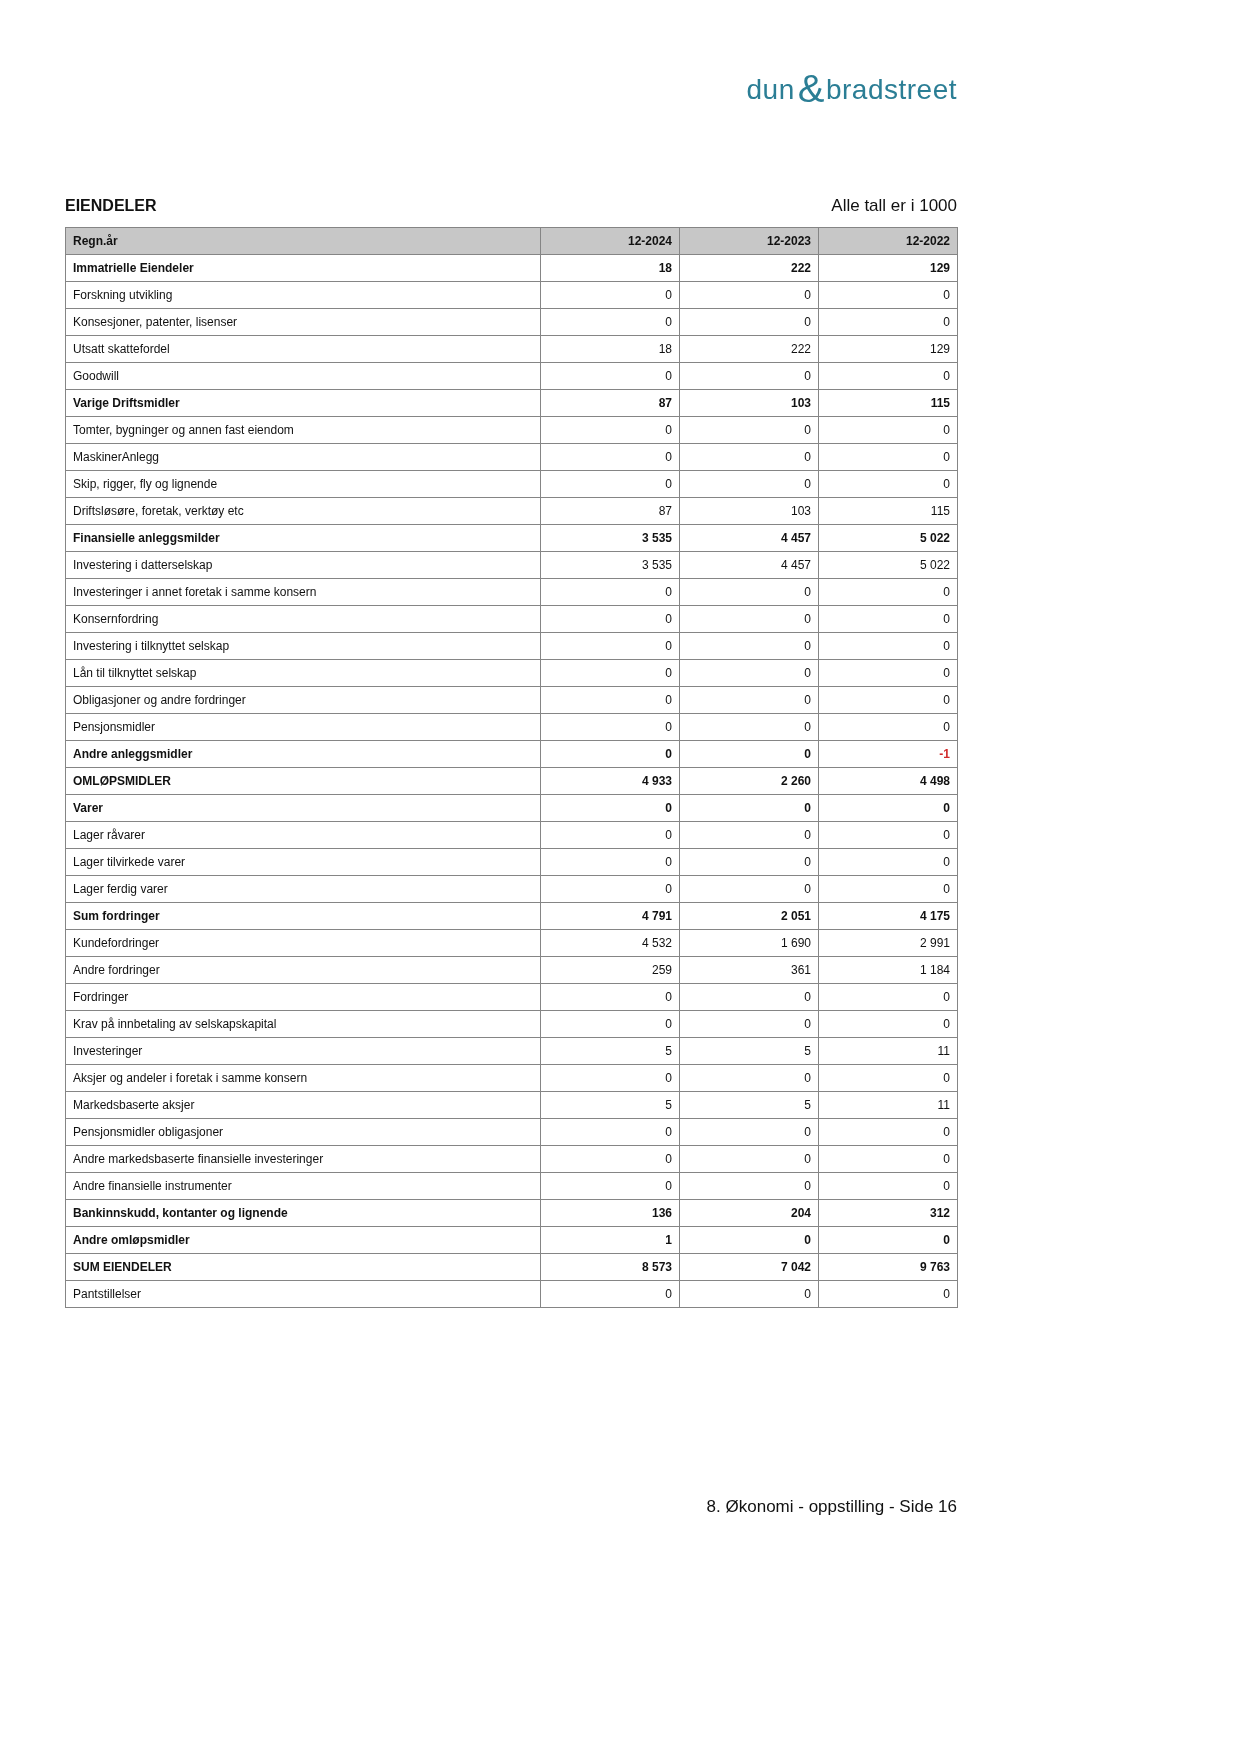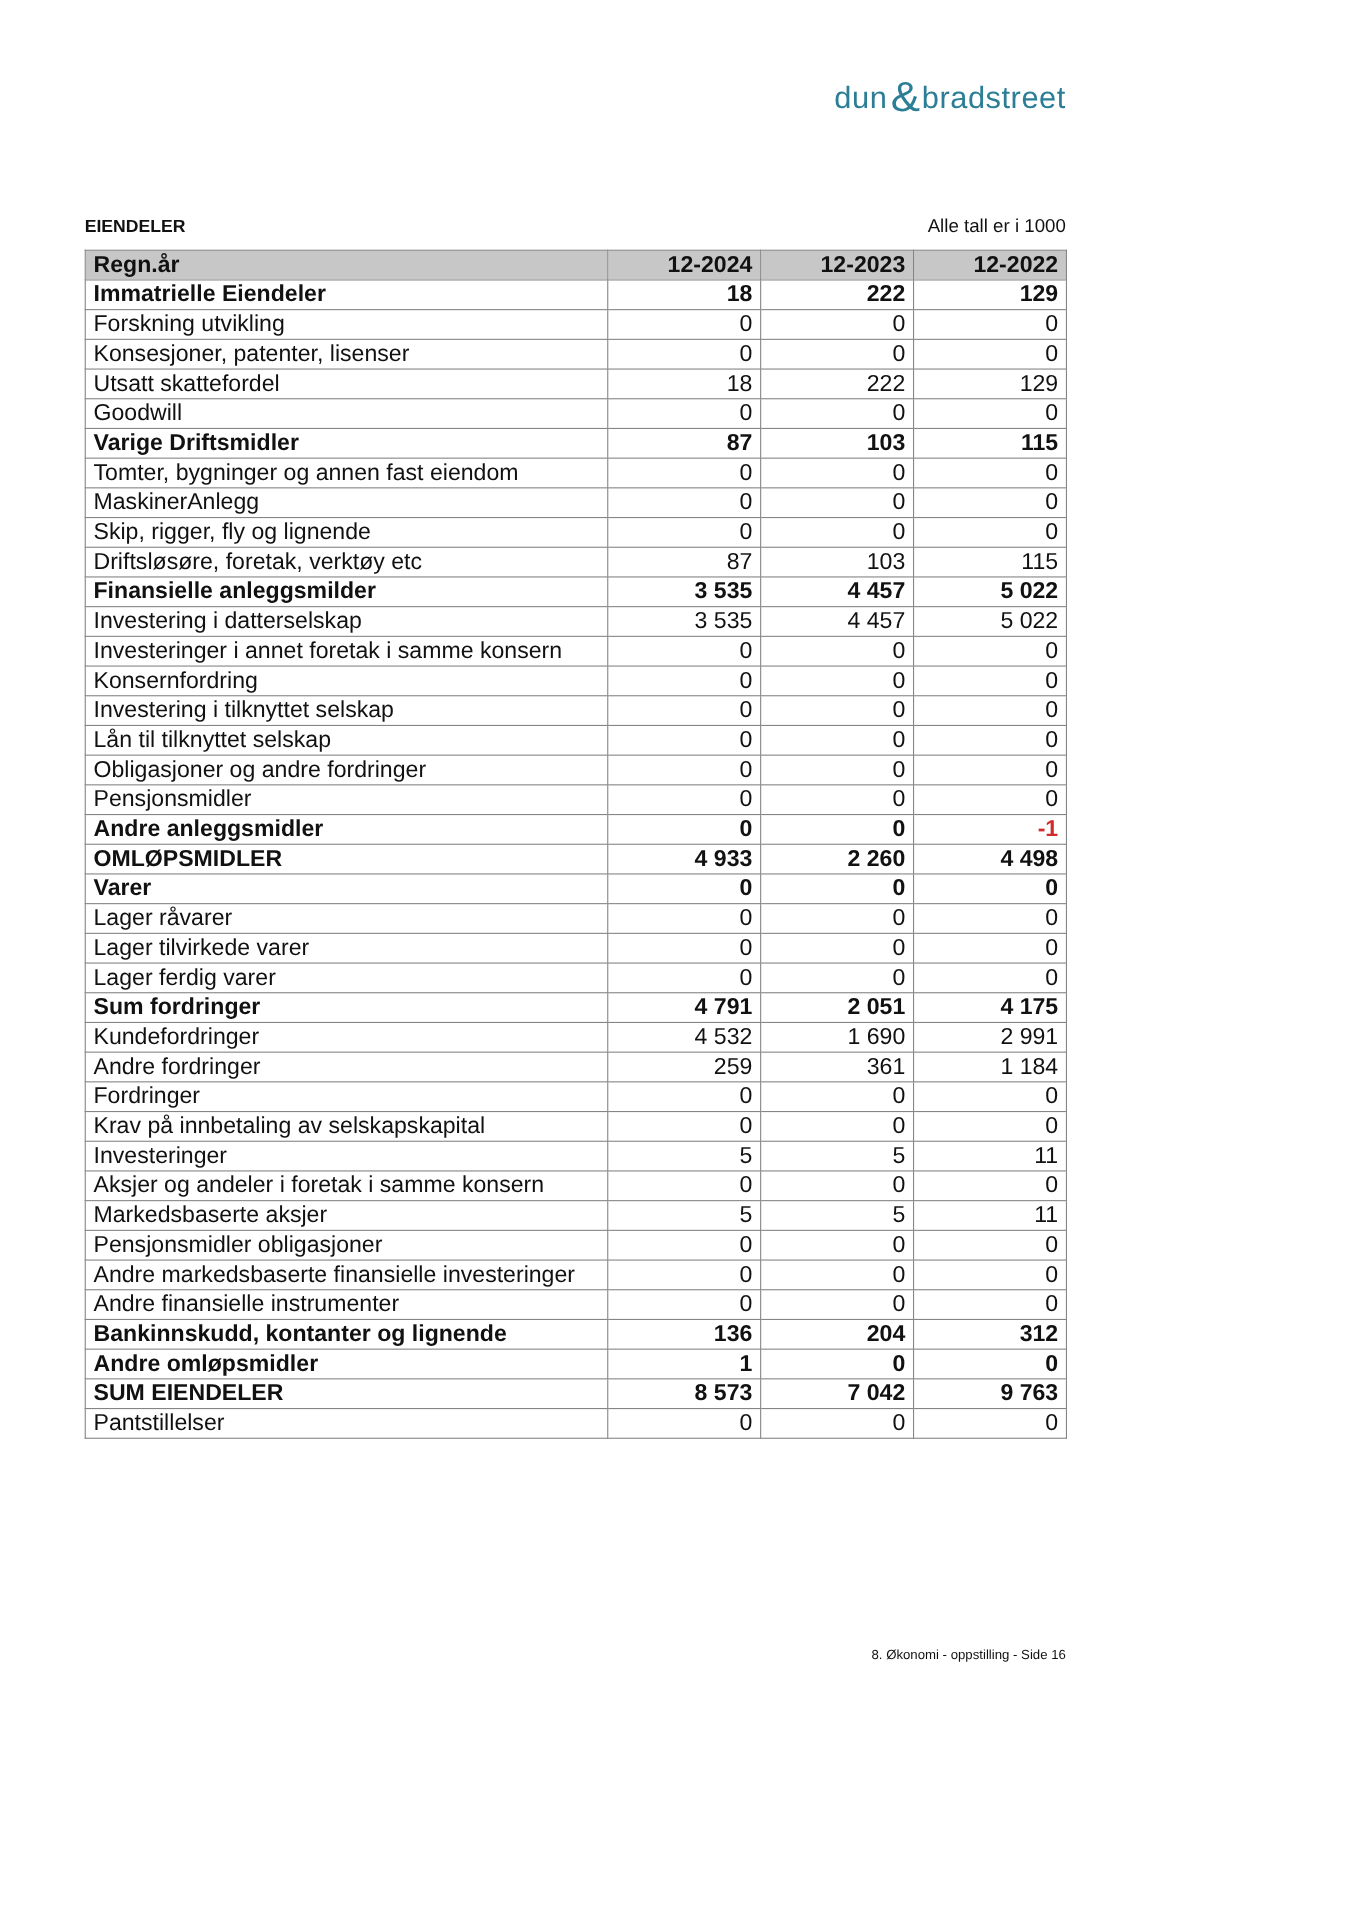--- a/index.html
+++ b/index.html
@@ -13,21 +13,21 @@
   html, body { background: #ffffff; }
   body {
     width: 1241px;
     height: 1754px;
     position: relative;
     font-family: "Liberation Sans", sans-serif;
     color: var(--ink);
   }
   .content {
     position: absolute;
-    left: 77px;
+    left: 65px;
     top: 0;
     width: 892px;
     height: 1326px;
   }
   
   .logo {
     position: absolute;
     top: 68px;
     right: 0;
     text-align: right;
@@ -58,21 +58,21 @@
   .section-title { font-size: 16px; font-weight: bold; }
   .units-note { font-size: 17px; font-weight: normal; }
   
   table.fin {
     position: absolute;
     top: 227px;
     left: 0;
     width: 892px;
     border-collapse: collapse;
     table-layout: fixed;
-    font-size: 21px;
+    font-size: 12px;
     border-radius: 11px;
   }
   table.fin col.c-label { width: 475px; }
   table.fin col.c-num { width: 139px; }
   table.fin th, table.fin td {
     border: 1px solid var(--grid);
     height: 27px;
     padding: 0 7px;
     overflow: hidden;
     white-space: nowrap;
@@ -84,21 +84,21 @@
   }
   .label-cell, th.h-label { text-align: left; }
   .num-cell, th.h-num { text-align: right; }
   tr.bold td { font-weight: bold; }
   td.neg { color: var(--neg); }
   
   .footer {
     position: absolute;
     top: 1497px;
     right: 0;
-    font-size: 12px;
+    font-size: 17px;
     text-align: right;
   }
 </style>
 </head>
 <body>
 
 <div class="content">
 
   <div class="logo">
     <span>dun</span><span class="amp">&amp;</span><span>bradstreet</span>

